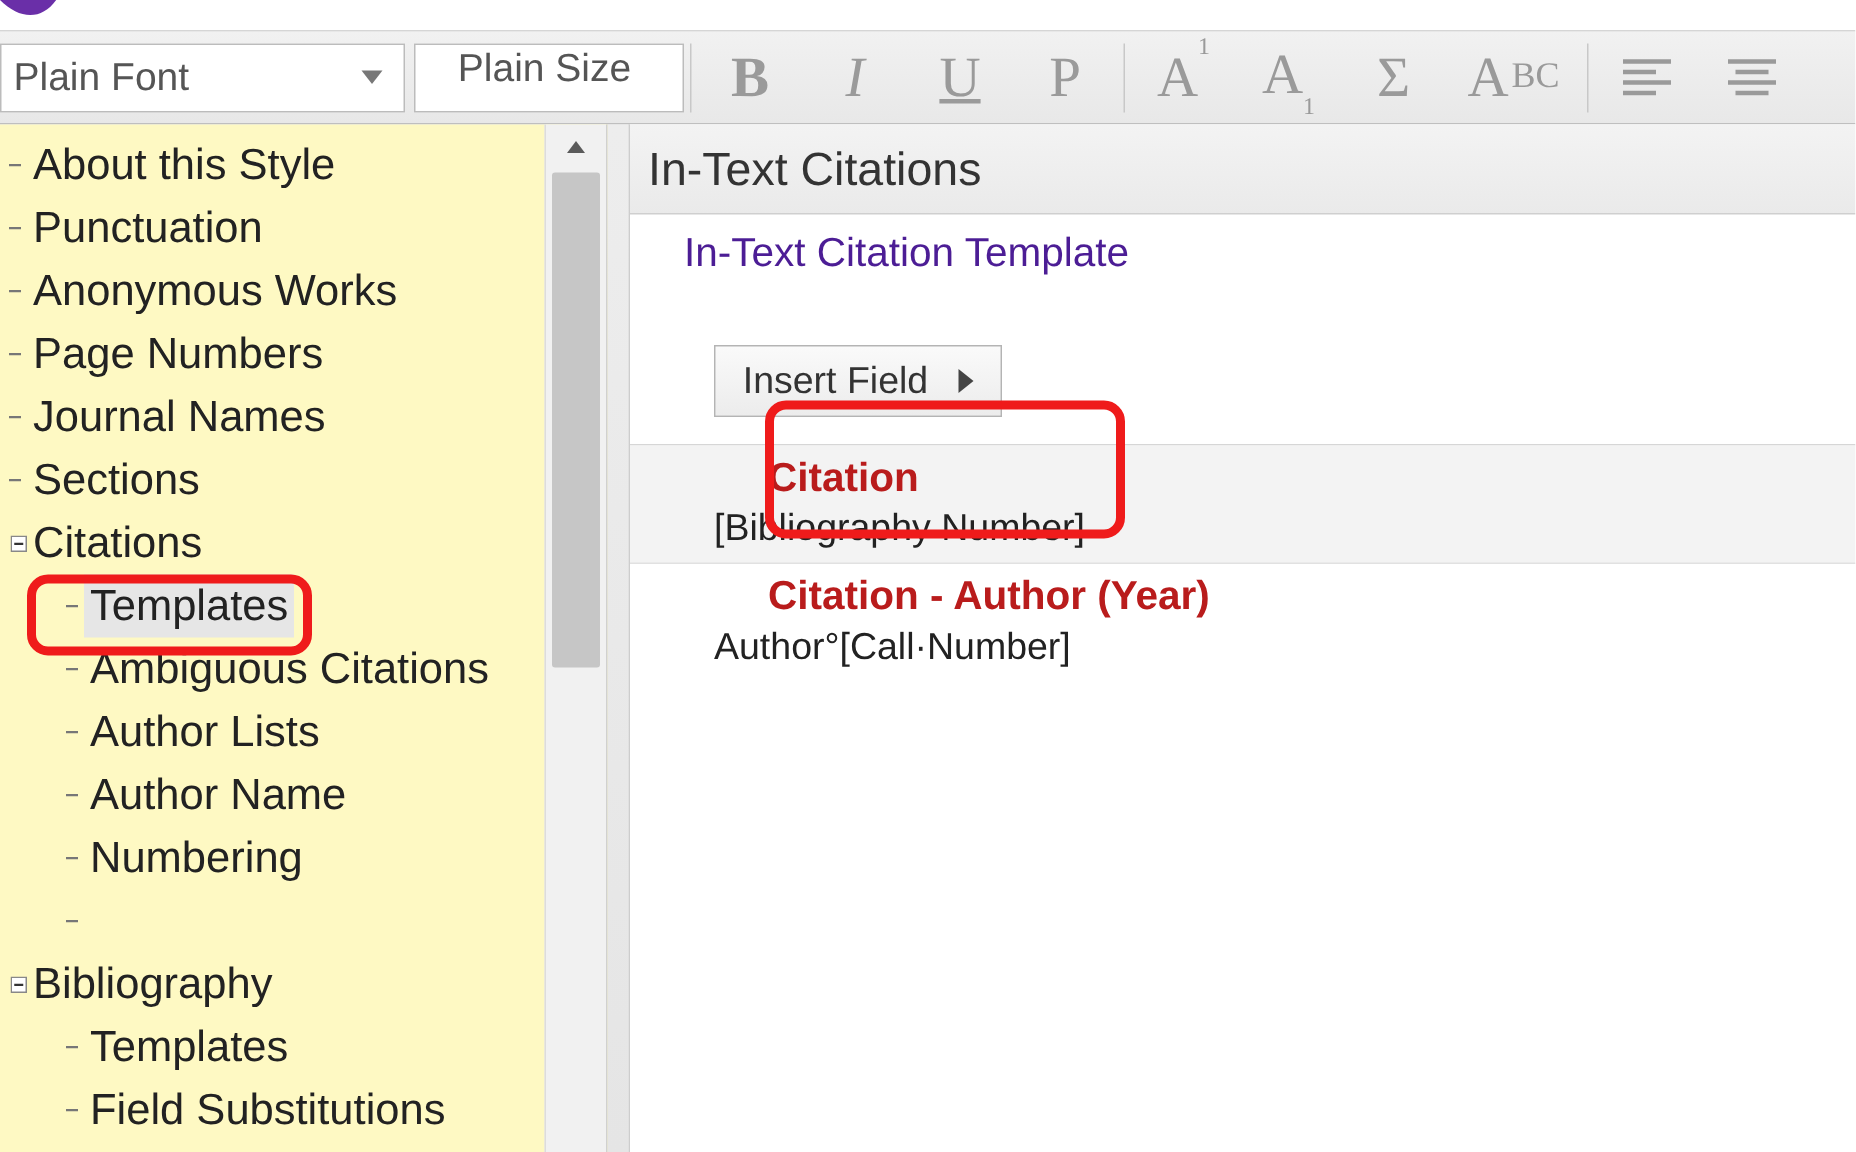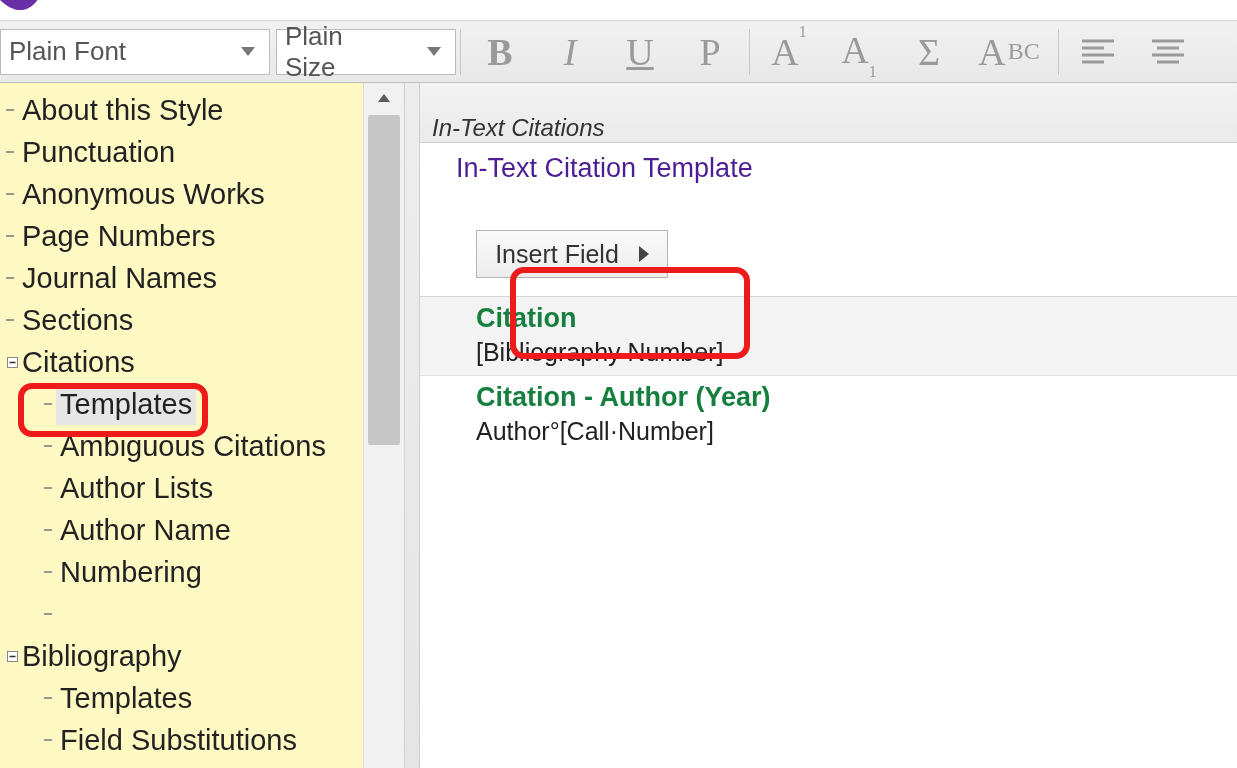--- a/index.html
+++ b/index.html
@@ -47,21 +47,21 @@
     display: flex;
     align-items: center;
     justify-content: space-between;
     padding: 0 14px 0 8px;
     font-size: 26px;
     color: #555;
     box-sizing: border-box;
     gap: 28px;
   }
   .combo.font { width: 270px; margin-left: 0; }
-  .combo.size { width: 180px; margin-left: 6px; }
+  .combo.size { width: 180px; margin-left: 6px; flex-direction: column; }
   .combo .arrow-down {
     width: 0; height: 0;
     border-left: 7px solid transparent;
     border-right: 7px solid transparent;
     border-top: 9px solid #777;
     margin-left: 8px;
   }
   .tb-btn {
     width: 70px;
     height: 61px;
@@ -170,27 +170,26 @@
   .panel {
     flex: 1;
     height: 100%;
     background: #ffffff;
     position: relative;
   }
   .panel-header {
     height: 60px;
     background: linear-gradient(#f3f3f3,#eaeaea);
     border-bottom: 1px solid #cfcfcf;
-    font-size: 24px;
+    font-size: 31px;
     color: #333;
     display: flex;
-    align-items: flex-end;
+    align-items: center;
     padding-left: 12px;
     box-sizing: border-box;
-    font-style: italic;
   }
   .panel-sub {
     font-size: 27px;
     color: #4c1d95;
     padding: 10px 0 14px 36px;
   }
   .insert-btn {
     margin-left: 56px;
     width: 192px;
     height: 48px;
@@ -218,21 +217,22 @@
   .citation-block {
     padding: 6px 0 8px 56px;
   }
   .citation-block.gray{
     background:#f3f3f3;
     border-bottom:1px solid #e1e1e1;
   }
   .citation-heading {
     font-size: 27px;
     font-weight: 700;
-    color: #15803d;
+    color: #b91c1c;
+    margin-left: 36px;
   }
   .citation-body {
     font-size: 25px;
     color: #222;
     margin-top: 4px;
   }
   .highlight {
     position: absolute;
     border: 6px solid #ef1b1b;
     border-radius: 14px;

